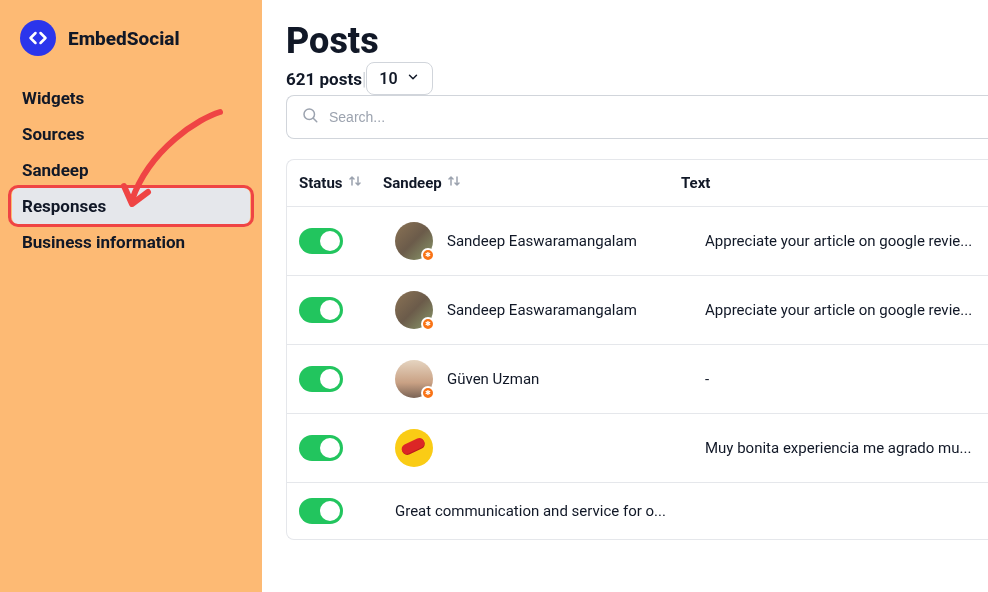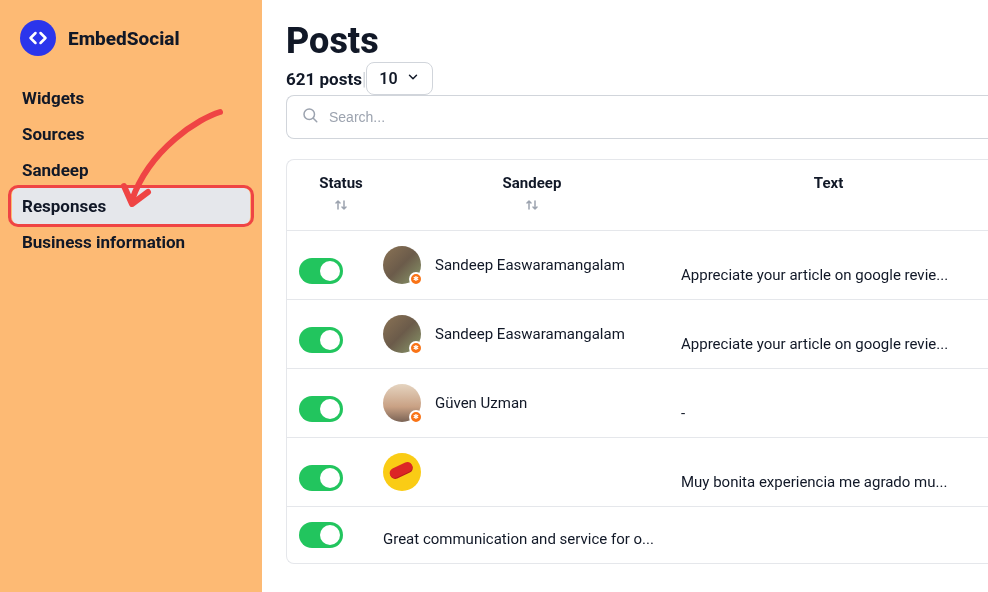--- a/index.html
+++ b/index.html
@@ -188,37 +188,37 @@
       padding: 14px 12px;
       border-bottom: 1px solid #e5e7eb;
       font-size: 15px;
       font-weight: 700;
     }
 
     .th {
       display: flex;
       align-items: center;
       gap: 6px;
-      flex-direction: column;
     }
 
     .col-status { width: 84px; }
     .col-author { width: 298px; }
     .col-text { flex: 1; }
 
     .sort-icon {
       color: #9ca3af;
     }
 
     .row {
       display: flex;
-      align-items: flex-end;
+      align-items: center;
       padding: 15px 12px;
       border-bottom: 1px solid #e5e7eb;
       font-size: 15px;
+      gap: 12px;
     }
 
     .row:last-child {
       border-bottom: none;
     }
 
     
     .toggle {
       width: 44px;
       height: 26px;

